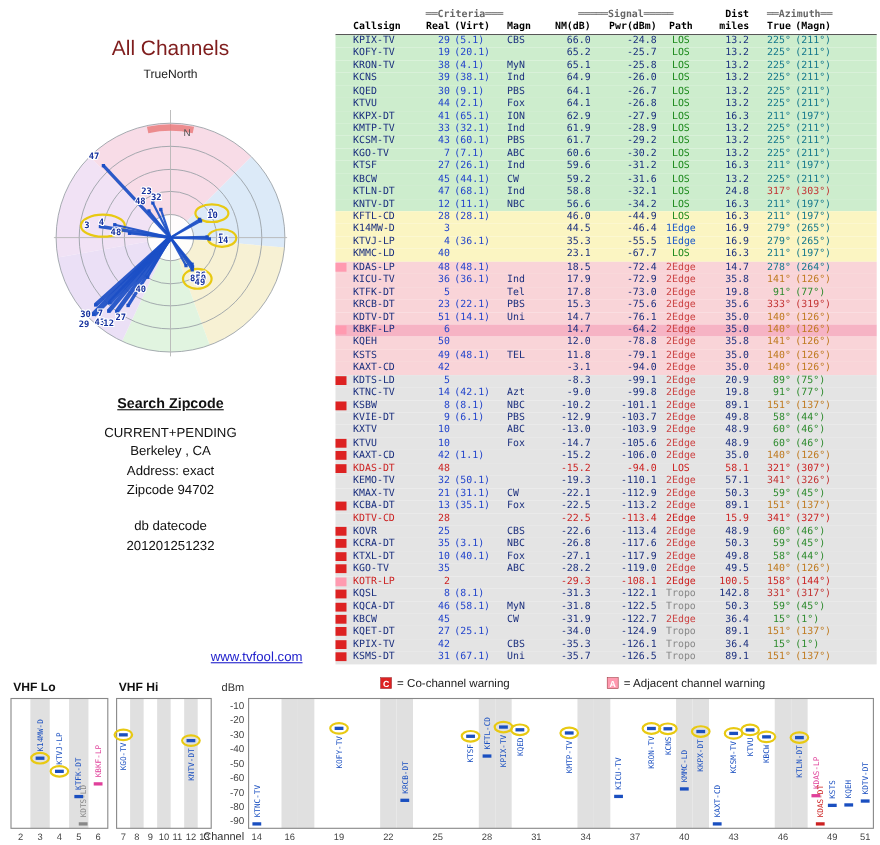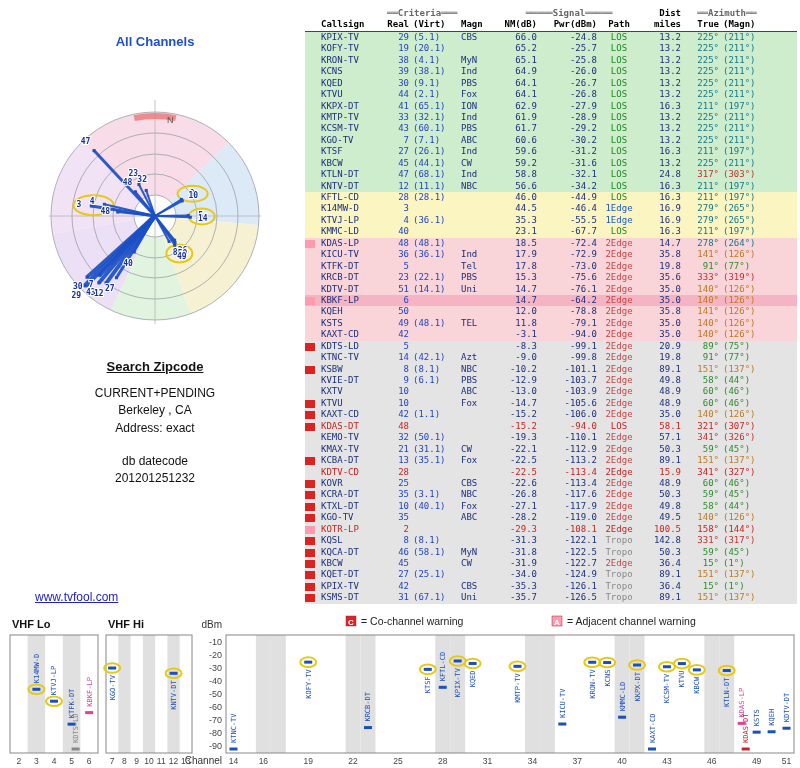--- a/index.html
+++ b/index.html
@@ -1,29 +1,29 @@
 <!DOCTYPE html>
 <html><head>
 <meta charset="utf-8">
 <style>
   html,body{margin:0;padding:0;background:#fff;}
   #app{position:relative;width:800px;height:768px;background:#fff;overflow:hidden;
        font-family:"DejaVu Sans Mono",monospace;}
 
   
   #radar-title{position:absolute;left:35px;top:34px;width:240px;text-align:center;
-    font-family:"Liberation Sans",sans-serif;font-weight:bold;font-size:13px;color:#1d4ed8;}
+    font-family:"Liberation Sans",sans-serif;font-weight:normal;font-size:19px;color:#7f1d1d;}
   #north-label{position:absolute;left:35px;top:62px;width:240px;text-align:center;
     font-family:"Liberation Sans",sans-serif;font-size:11px;color:#222;}
   #radar{position:absolute;left:35px;top:96px;width:240px;height:240px;}
   #search-block{position:absolute;left:25px;top:358px;width:260px;text-align:center;
     font-family:"Liberation Sans",sans-serif;font-size:12px;color:#111;line-height:1.45;}
   #search-title{font-weight:bold;font-size:13px;text-decoration:underline;margin-bottom:8px;}
   #datecode-block{margin-top:16px;}
-  #site-link{position:absolute;left:35px;top:590px;width:240px;text-align:left;
+  #site-link{position:absolute;left:35px;top:590px;width:240px;text-align:right;
     font-family:"Liberation Sans",sans-serif;font-size:12px;}
   #site-link a{color:#2222cc;text-decoration:underline;cursor:pointer;}
 
   
   #tbl{position:absolute;left:305px;top:8px;width:492px;font-size:9px;color:#1b2f7e;}
   .trow{display:flex;height:11.45px;line-height:11.45px;white-space:pre;}
   .hdr{font-weight:bold;color:#000;}
   .hdr2{border-bottom:1px solid #444;}
   .grp{color:#666;font-weight:bold;}
   .mk{width:16px;flex:none;}
@@ -43,20 +43,21 @@
   .pending span{color:#cc2222 !important;}
   .mbox{display:inline-block;width:10px;height:8px;margin-top:1px;vertical-align:middle;}
 
   #charts{position:absolute;left:0;top:613px;width:800px;height:155px;}
 </style>
 </head>
 <body>
 
 <div id="app">
   <div id="radar-title">All Channels</div>
+  <div id="north-label">TrueNorth</div>
   <svg id="radar" viewBox="0 0 240 240">
       <path d="M120,120 L46.5,46.5 A104,104 0 0 1 193.5,46.5 Z" fill="#f7d6e3" opacity="0.85"></path>
       <path d="M120,120 L193.5,46.5 A104,104 0 0 1 223.6,129.1 Z" fill="#d6e6f7" opacity="0.85"></path>
       <path d="M120,120 L223.6,129.1 A104,104 0 0 1 155.6,217.7 Z" fill="#f6efcd" opacity="0.85"></path>
       <path d="M120,120 L155.6,217.7 A104,104 0 0 1 76.0,214.3 Z" fill="#dcf2da" opacity="0.85"></path>
       <path d="M120,120 L76.0,214.3 A104,104 0 0 1 17.6,138.1 Z" fill="#e7dbf5" opacity="0.85"></path>
       <path d="M120,120 L17.6,138.1 A104,104 0 0 1 46.5,46.5 Z" fill="#efddf3" opacity="0.85"></path>
       <circle cx="120" cy="120" r="21" fill="#ffffff" opacity="0.9"></circle>
       <circle cx="120" cy="120" r="21" fill="none" stroke="#9aa0a6" stroke-width="0.8"></circle>
       <circle cx="120" cy="120" r="42" fill="none" stroke="#9aa0a6" stroke-width="0.8"></circle>
@@ -138,20 +139,21 @@
       <text x="140.16808020224764" y="159.38417981699888" font-size="8" font-weight="bold" fill="#15309d" text-anchor="middle" font-family="&quot;DejaVu Sans Mono&quot;,monospace" paint-order="stroke" stroke="#ffffff" stroke-width="2">8</text>
       <text x="135.13034145869113" y="27.470783697638282" font-size="9" fill="#555" text-anchor="middle" font-family="&quot;Liberation Sans&quot;,sans-serif">N</text>
     </svg>
 
   <div id="search-block">
     <div id="search-title">Search Zipcode</div>
     <div id="search-lines">
         <div>CURRENT+PENDING</div>
         <div>Berkeley , CA</div>
         <div>Address: exact</div>
+        <div>Zipcode 94702</div>
       </div>
     <div id="datecode-block">
       <div>db datecode</div>
       <div>201201251232</div>
     </div>
   </div>
 
   <div id="site-link">
     <a>www.tvfool.com</a>
   </div>

